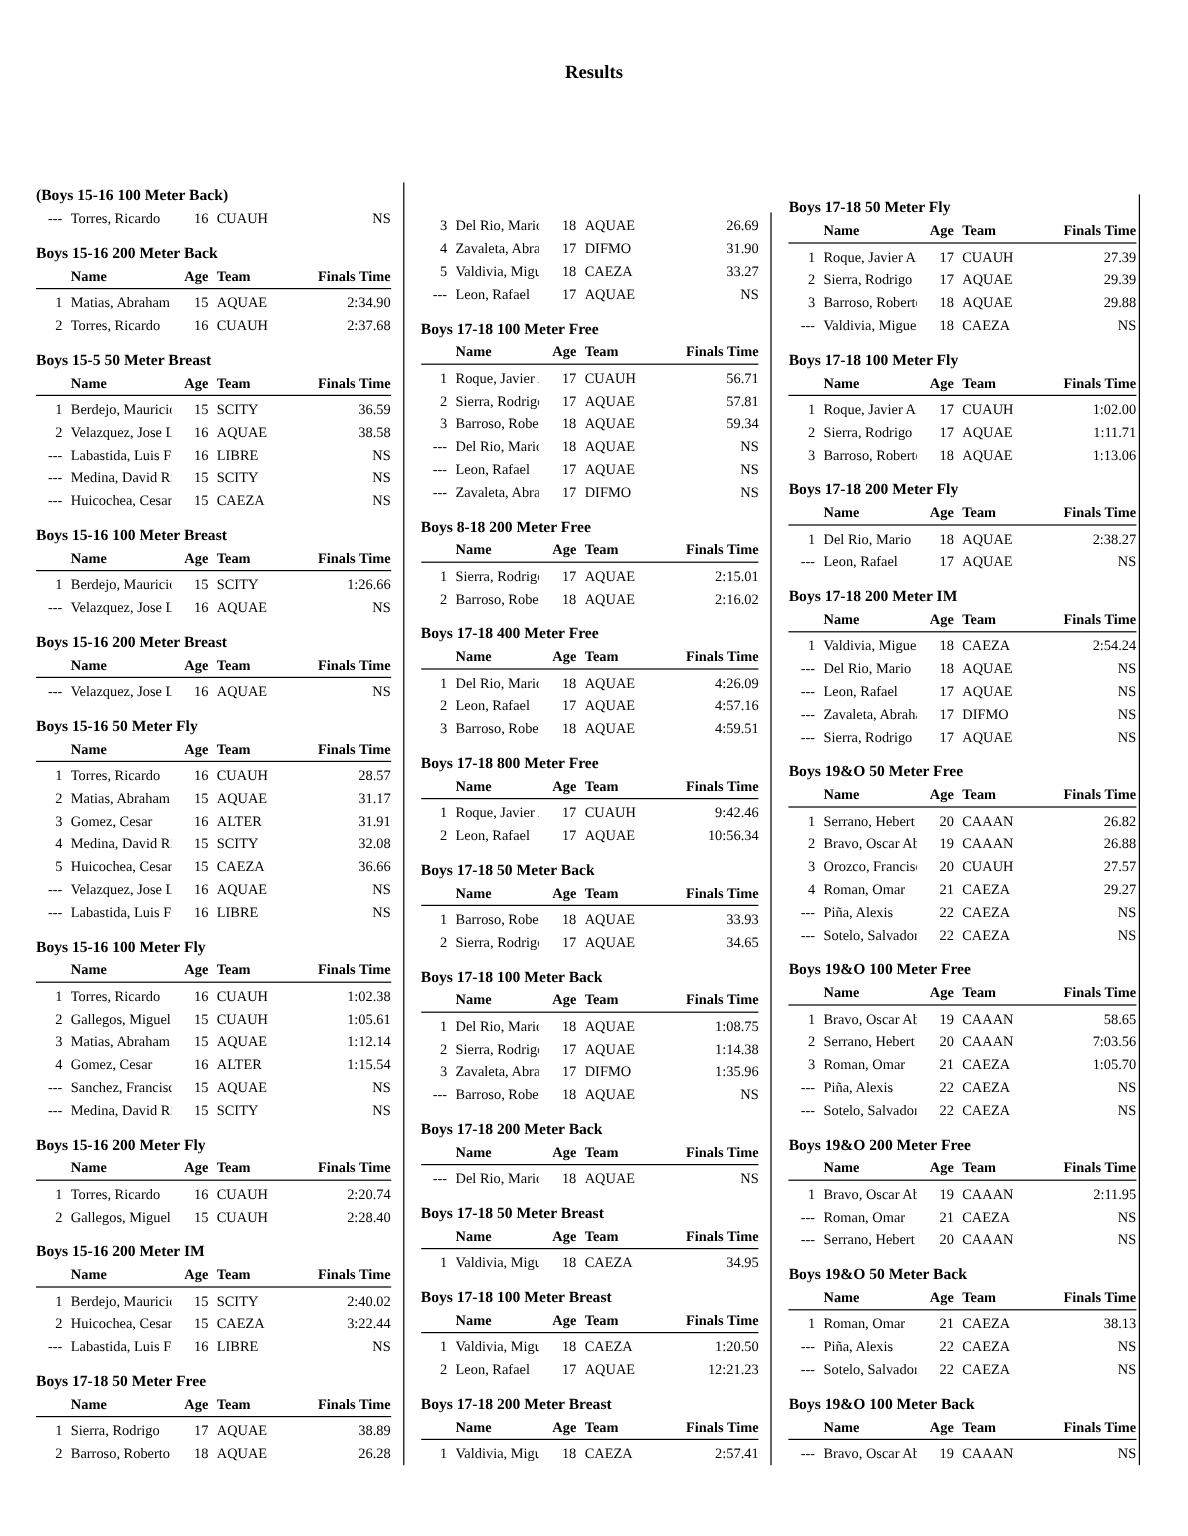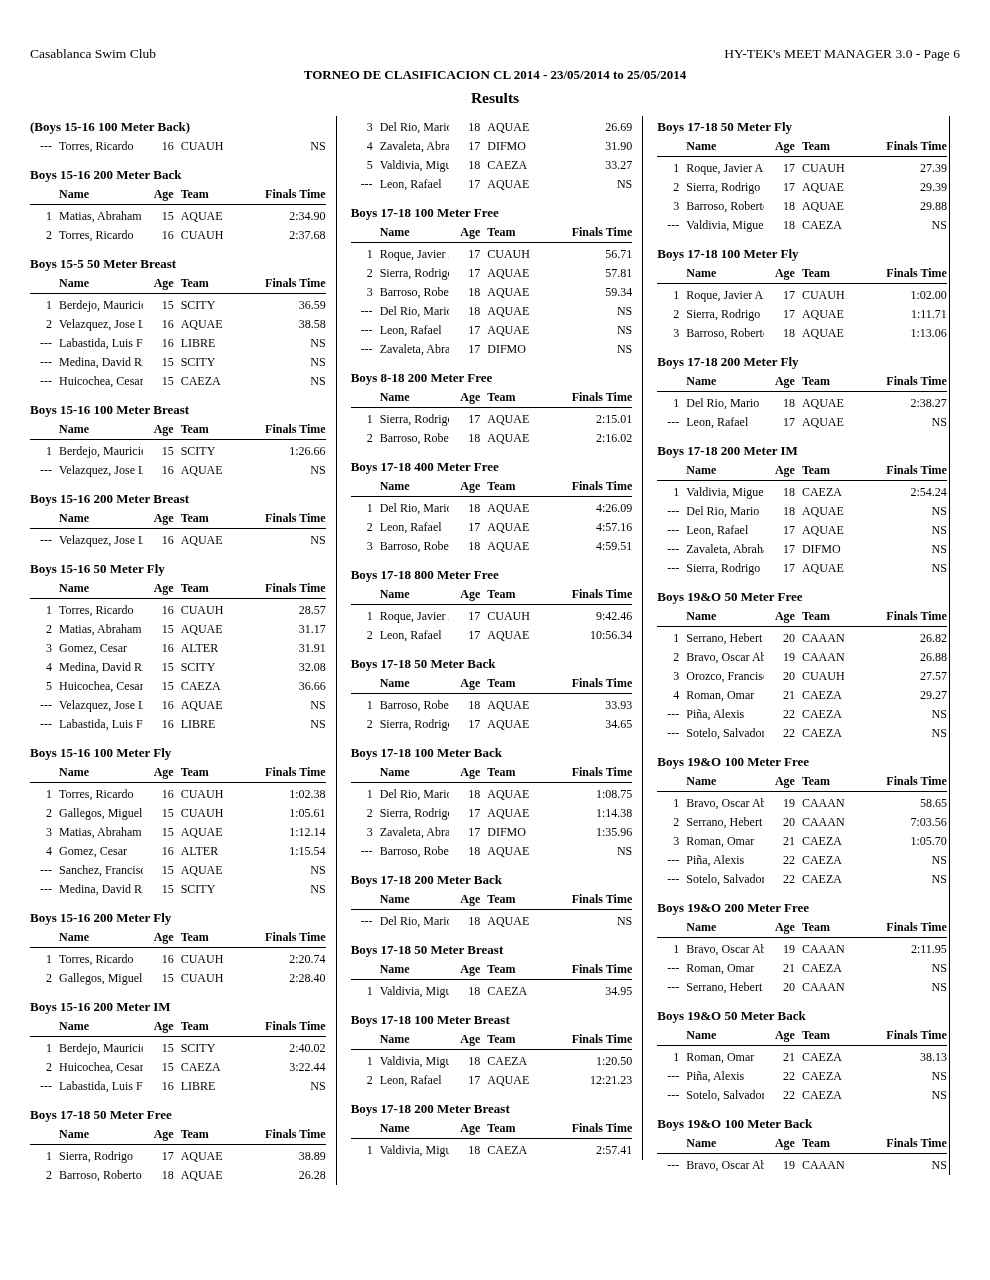--- a/index.html
+++ b/index.html
@@ -11,21 +11,21 @@
     overflow:hidden;
   }
   .page { padding-top:46px; }
   .topbar {
     display:flex; justify-content:space-between;
     padding:0 30px; font-size:13.5px;
   }
   .meet-title { text-align:center; font-weight:bold; font-size:13px; margin-top:5px; }
   .results-heading { text-align:center; font-weight:bold; font-size:15.5px; margin-top:6px; }
   .columns {
-    display:flex; align-items:flex-start;
+    display:flex; align-items:flex-end;
     margin:9px 40px 0 30px;
     min-height:1142px;
   }
   .col { width:33.33%; }
   .col-1 { padding-right:10px; border-right:1px solid #000; }
   .col-2 { padding-left:14px; padding-right:10px; border-right:1px solid #000; }
   .col-3 { padding-left:14px; padding-right:2px; border-right:1px solid #000000; }
   .event { margin-top:10px; }
   .col .event:first-child { margin-top:2px; }
   .event-title { font-weight:bold; font-size:13px; line-height:17px; margin-bottom:2px; }
@@ -40,25 +40,20 @@
   .c.place { text-align:right; white-space:nowrap; }
   .c.name  { white-space:nowrap; overflow:hidden; }
   .c.age   { text-align:right; }
   .c.team  { white-space:nowrap; }
   .c.time  { text-align:right; white-space:nowrap; }
 </style>
 </head>
 <body>
 
 <div class="page">
-  <div class="topbar">
-    <span>Casablanca Swim Club</span>
-    <span>HY-TEK's MEET MANAGER 3.0 - Page 6</span>
-  </div>
-  <div class="meet-title">TORNEO DE CLASIFICACION CL 2014 - 23/05/2014 to 25/05/2014</div>
   <div class="results-heading">Results</div>
   <div class="columns" id="columns">
       <div class="col col-1">
         <div class="event">
           <div class="event-title">(Boys 15-16 100 Meter Back)</div>
           <div class="row">
             <span class="c place">---</span>
             <span class="c name">Torres, Ricardo</span>
             <span class="c age">16</span>
             <span class="c team">CUAUH</span>

